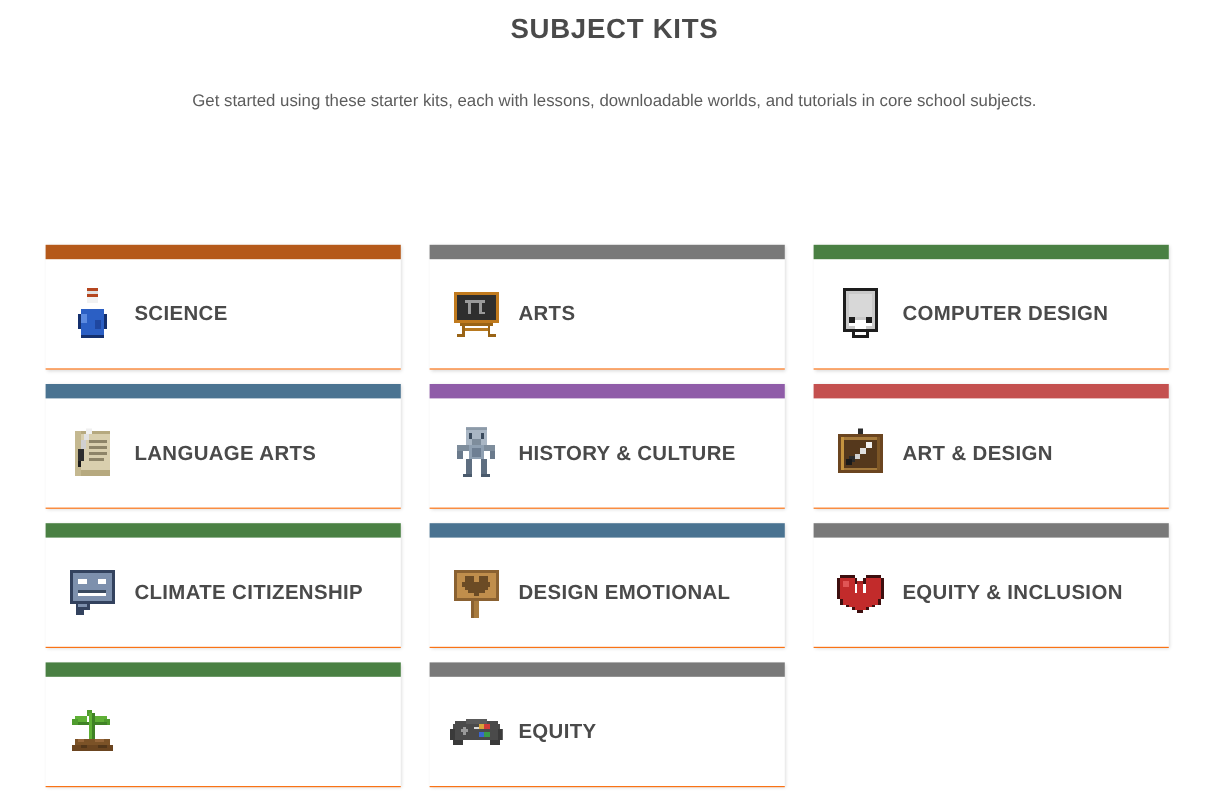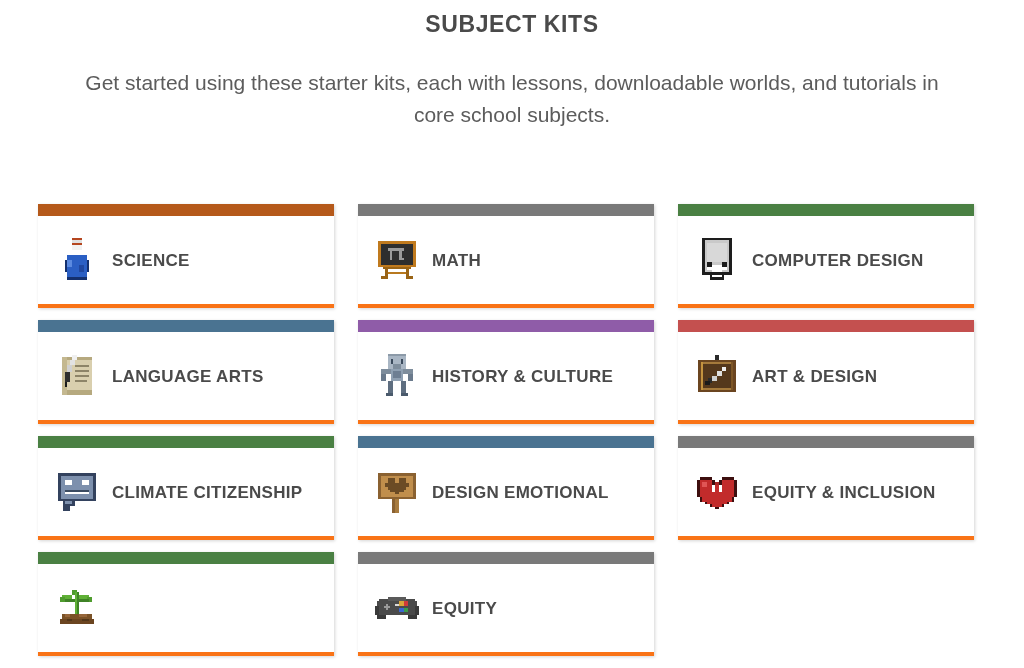--- a/index.html
+++ b/index.html
@@ -26,21 +26,21 @@
     font-weight: bold;
     letter-spacing: 0.6px;
     color: #4a4a4a;
     padding-top: 11px;
   }
 
   .page-subtitle {
     margin: 0 auto;
     width: 880px;
     text-align: center;
-    font-size: 21px;
+    font-size: 14px;
     line-height: 32px;
     color: #5c5c5c;
     padding-top: 29px;
     font-weight: normal;
   }
 
   
   .kit-grid {
     position: absolute;
     top: 204px;
@@ -49,21 +49,21 @@
     display: grid;
     grid-template-columns: repeat(3, 296px);
     column-gap: 24px;
     row-gap: 12px;
   }
 
   .kit-card {
     position: relative;
     height: 104px;
     background: #ffffff;
-    border-bottom: 4px solid #f97316;
+    border-bottom: 1px solid #f97316;
     box-shadow: 1px 1px 3px rgba(0,0,0,0.17);
     display: flex;
     flex-direction: column;
     cursor: pointer;
   }
 
   .kit-bar {
     height: 12px;
     width: 100%;
     flex: 0 0 12px;
@@ -142,21 +142,21 @@
       <rect x="10" y="5" width="1" height="4" fill="#9a9a9a"></rect>
       <rect x="11" y="8" width="1" height="1" fill="#9a9a9a"></rect>
       <rect x="3" y="12" width="12" height="1" fill="#9a6416"></rect>
       <rect x="4" y="13" width="1" height="4" fill="#9a6416"></rect>
       <rect x="13" y="13" width="1" height="4" fill="#9a6416"></rect>
       <rect x="2" y="16" width="3" height="1" fill="#9a6416"></rect>
       <rect x="13" y="16" width="3" height="1" fill="#9a6416"></rect>
       <rect x="5" y="14" width="8" height="1" fill="#b8791f"></rect>
     </svg>
           </span>
-          <span class="kit-label">MATH</span>
+          <span class="kit-label">ARTS</span>
         </div>
       </div>
       <div class="kit-card">
         <div class="kit-bar" style="background: rgb(74, 128, 67);"></div>
         <div class="kit-body">
           <span class="kit-icon">
     <svg width="40" height="44" viewBox="0 0 16 18" shape-rendering="crispEdges">
       <rect x="2" y="0" width="12" height="15" fill="#1d1d1d"></rect>
       <rect x="3" y="1" width="10" height="13" fill="#c9c9c9"></rect>
       <rect x="4" y="2" width="8" height="8" fill="#d8d8d8"></rect>

